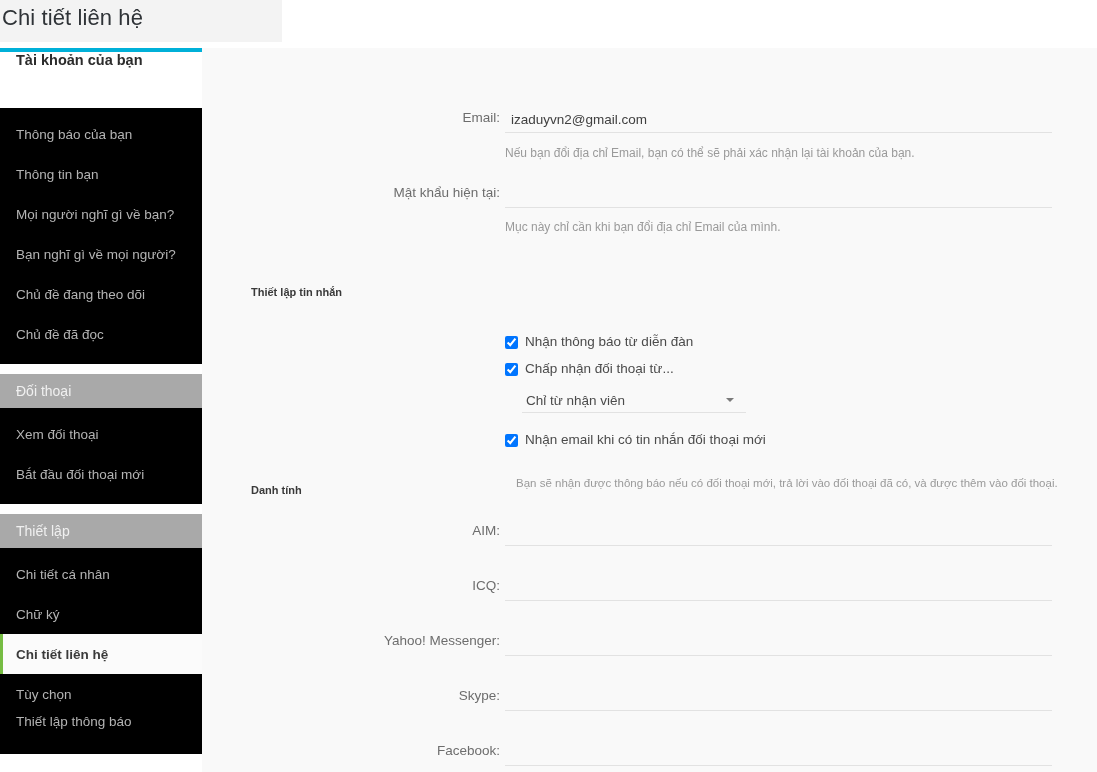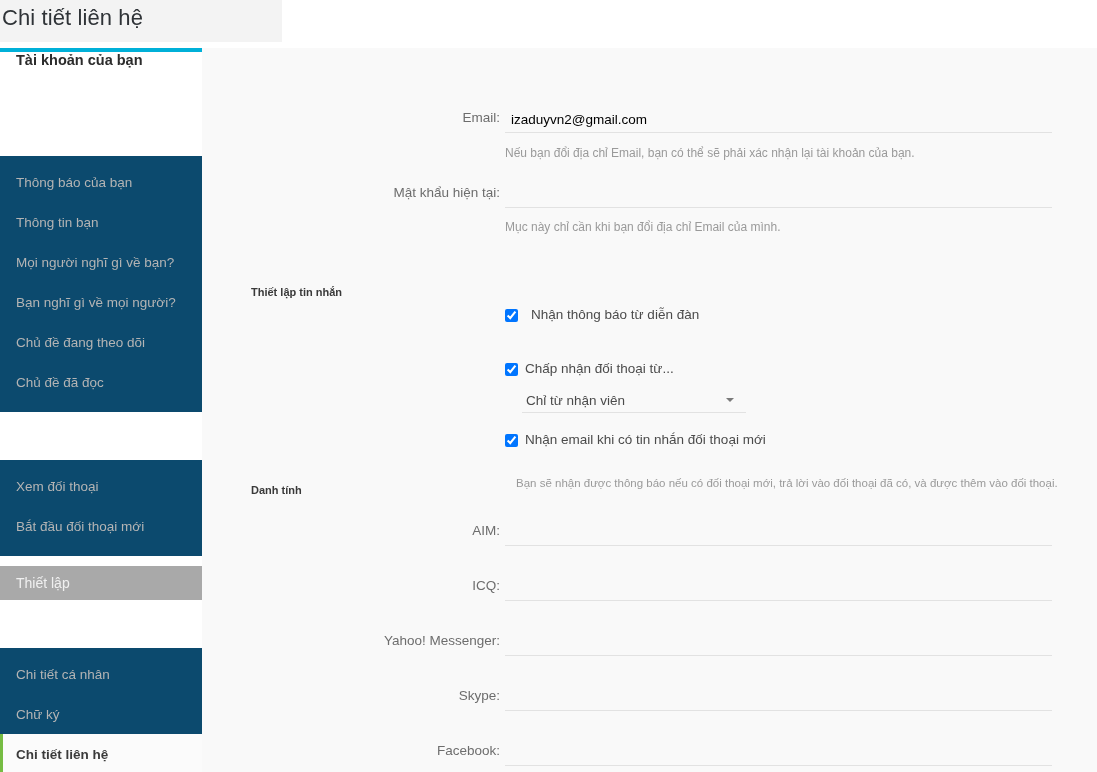--- a/index.html
+++ b/index.html
@@ -70,23 +70,22 @@
     display: flex; align-items: flex-start;
     padding-left: 16px;
   }
   .sb-active-head span {
     font-size: 14.5px;
     font-weight: bold;
     color: #2c2c2c;
   }
   .sb-group {
     width: 202px;
-    background: #0c4a6e;
+    background: #000000;
     padding: 6px 0 10px 0;
-    margin-top: 48px;
   }
   .sb-group.spacer-below { margin-bottom: 10px; }
   .sb-item {
     height: 40px;
     display: flex;
     align-items: center;
     padding-left: 16px;
     font-size: 13.5px;
     color: #b4b4b4;
     white-space: nowrap;
@@ -133,21 +132,21 @@
     text-align: right;
     top: 0;
   }
   .field {
     position: absolute;
     left: 303px;
     width: 547px;
   }
   .field-value {
     font-size: 13.5px;
-    color: #000000;
+    color: #404040;
     padding-left: 6px;
     height: 22px;
     line-height: 20px;
     white-space: nowrap;
   }
   .underline {
     height: 1px;
     background: #e2e2e2;
     width: 547px;
   }
@@ -241,20 +240,21 @@
 
     <div class="sb-group spacer-below">
       <div class="sb-item">Thông báo của bạn</div>
       <div class="sb-item">Thông tin bạn</div>
       <div class="sb-item">Mọi người nghĩ gì về bạn?</div>
       <div class="sb-item">Bạn nghĩ gì về mọi người?</div>
       <div class="sb-item">Chủ đề đang theo dõi</div>
       <div class="sb-item">Chủ đề đã đọc</div>
     </div>
 
+    <div class="sb-section-title">Đối thoại</div>
     <div class="sb-group spacer-below">
       <div class="sb-item">Xem đối thoại</div>
       <div class="sb-item">Bắt đầu đối thoại mới</div>
     </div>
 
     <div class="sb-section-title">Thiết lập</div>
     <div class="sb-group">
       <div class="sb-item">Chi tiết cá nhân</div>
       <div class="sb-item">Chữ ký</div>
       <div class="sb-item current">Chi tiết liên hệ</div>
@@ -278,21 +278,21 @@
       <div class="lbl">Mật khẩu hiện tại:</div>
       <div class="field">
         <div class="field-value" placeholder=""></div>
         <div class="underline"></div>
       </div>
     </div>
     <div class="helper" style="top:172px;">Mục này chỉ cần khi bạn đổi địa chỉ Email của mình.</div>
 
     <div class="section-head" style="top:238px;">Thiết lập tin nhắn</div>
 
-    <div class="check-row" style="top:259px;gap:6px;">
+    <div class="check-row" style="top:286px;">
       <input type="checkbox" checked="" style="">
       <span class="check-label">Nhận thông báo từ diễn đàn</span>
     </div>
 
     <div class="check-row" style="top:313px;">
       <input type="checkbox" checked="" style="">
       <span class="check-label">Chấp nhận đối thoại từ...</span>
     </div>
 
     <div class="select-wrap" style="top:340px;">

